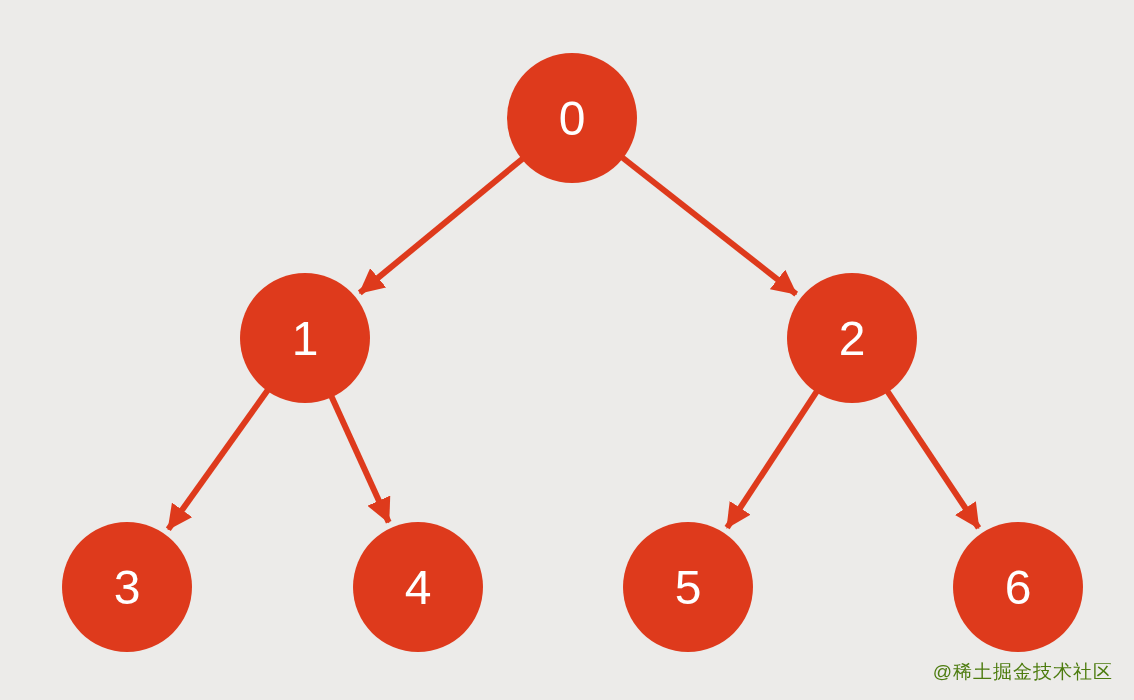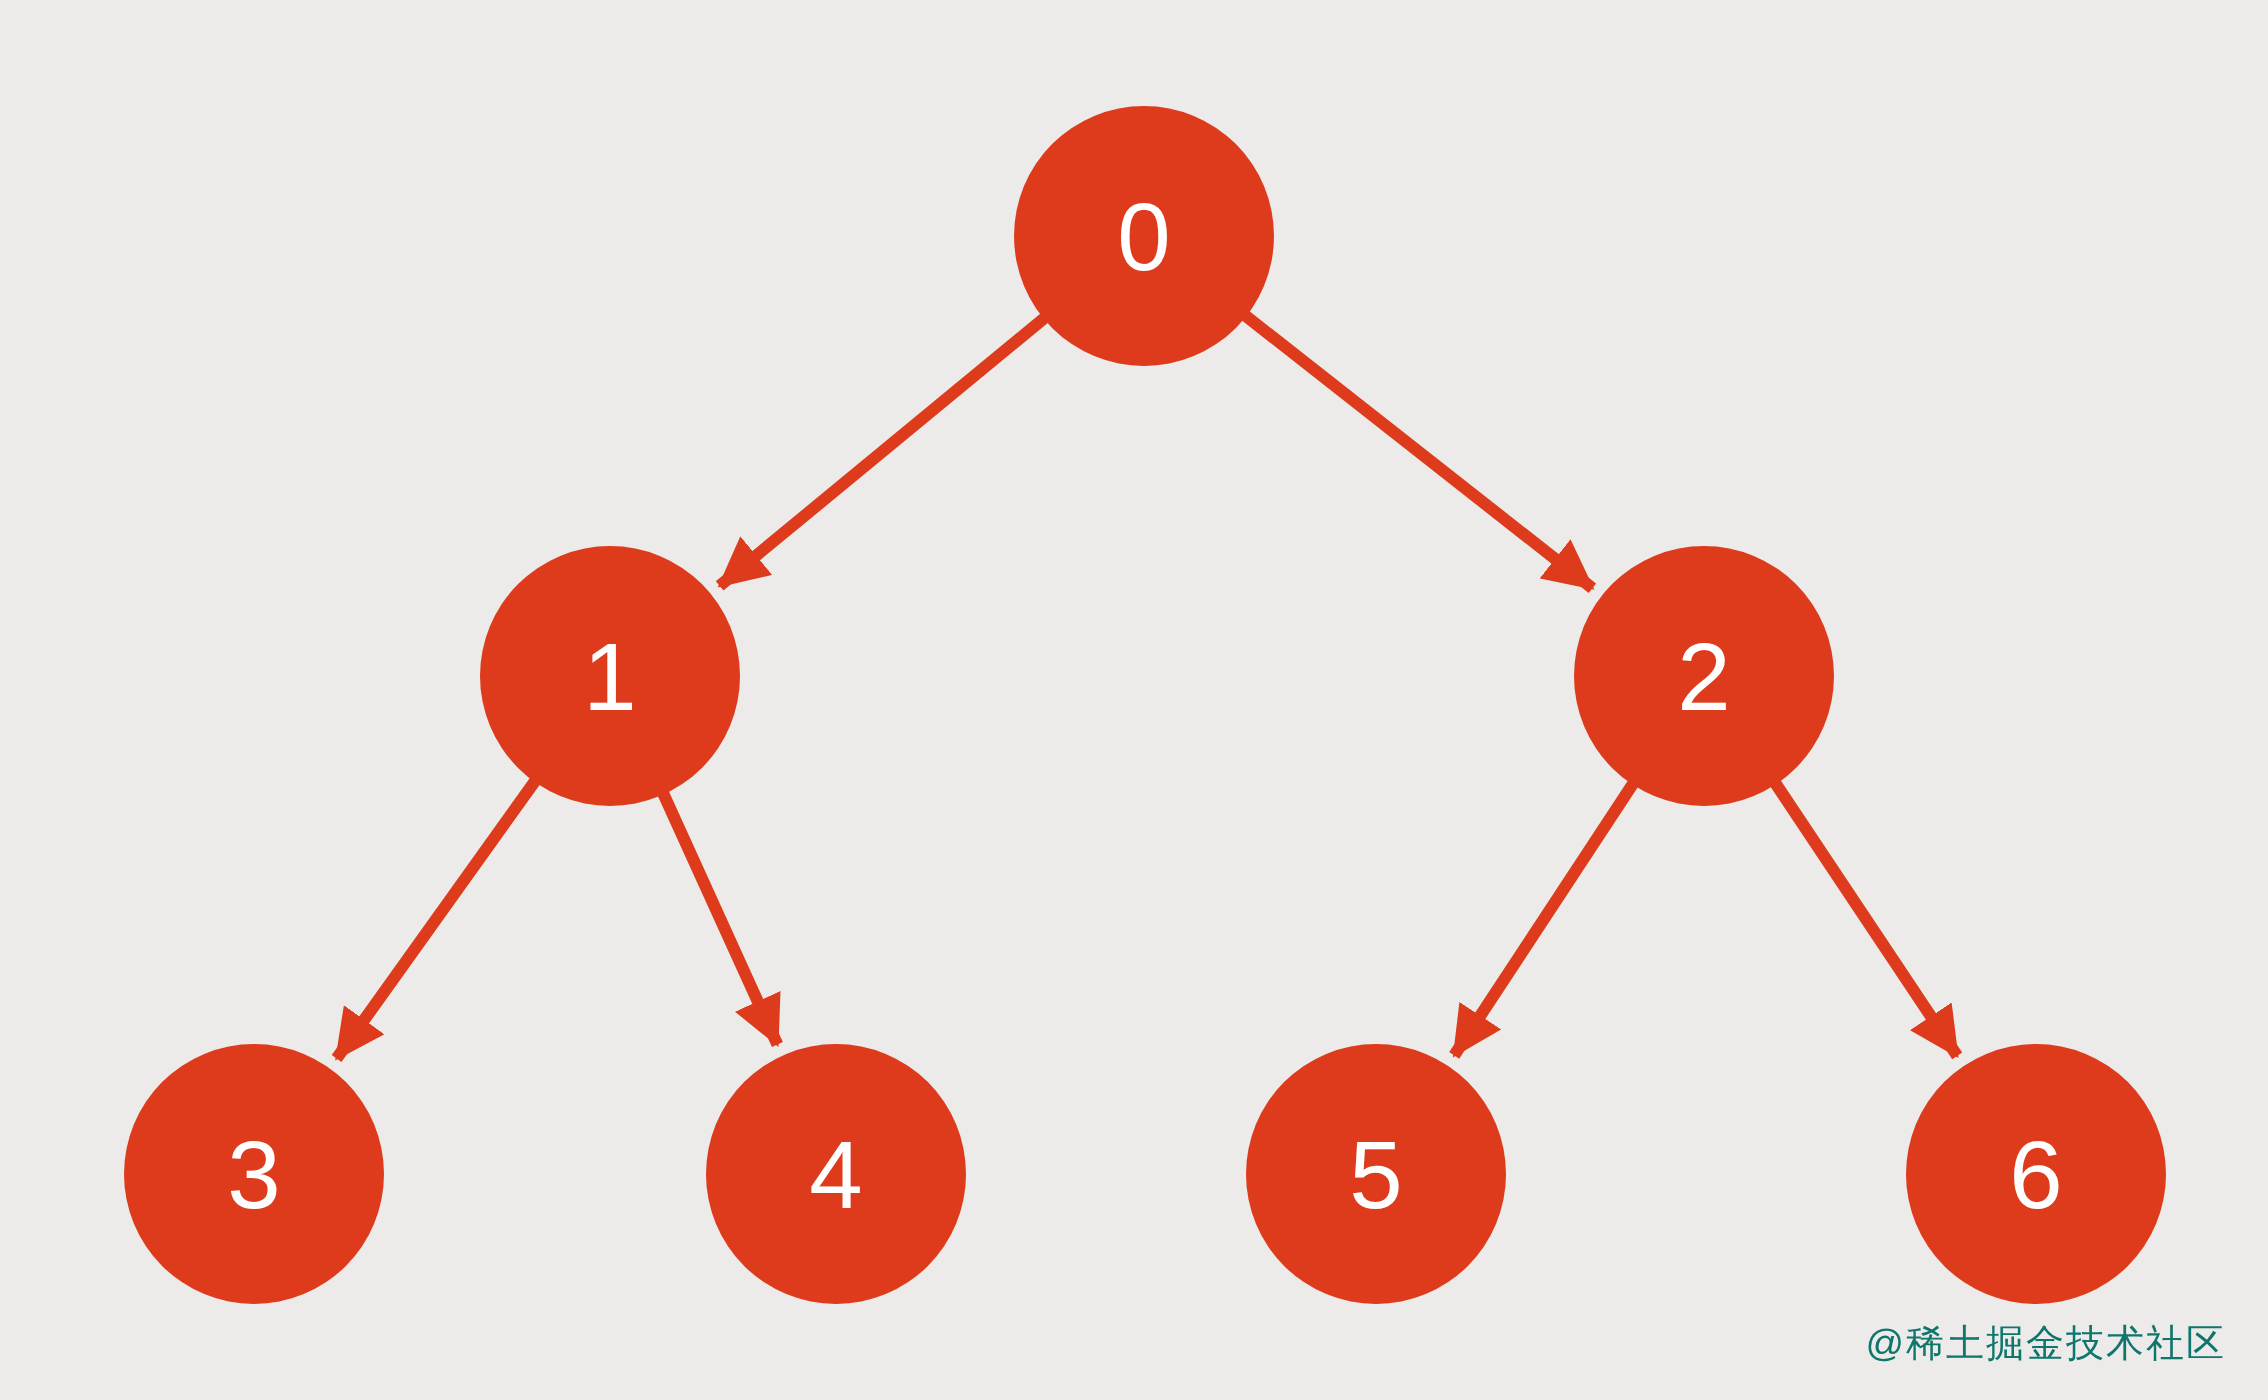--- a/index.html
+++ b/index.html
@@ -78,14 +78,14 @@
         <g>
           <circle cx="688" cy="587" r="65" fill="#DE3A1C"></circle>
           <text x="688" y="604" fill="#FFFFFF" text-anchor="middle" class="node-label">5</text>
         </g>
         <g>
           <circle cx="1018" cy="587" r="65" fill="#DE3A1C"></circle>
           <text x="1018" y="604" fill="#FFFFFF" text-anchor="middle" class="node-label">6</text>
         </g>
       </g>
   </svg>
-  <div class="watermark" style="color: #0f766e;">@稀土掘金技术社区</div>
+  <div class="watermark" style="color: #4d7c0f;">@稀土掘金技术社区</div>
 </div>
 
 </body></html>

